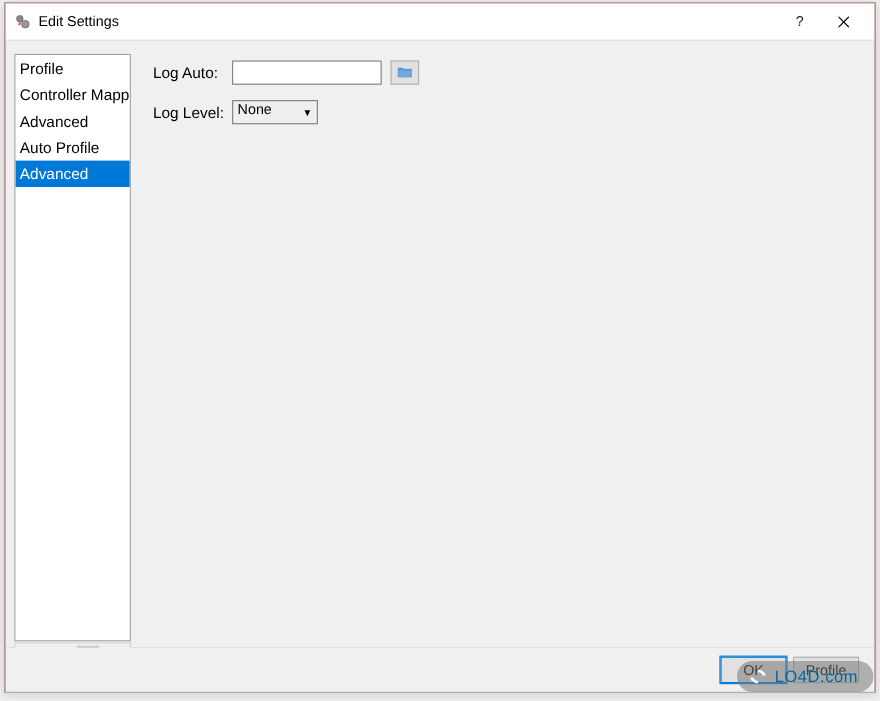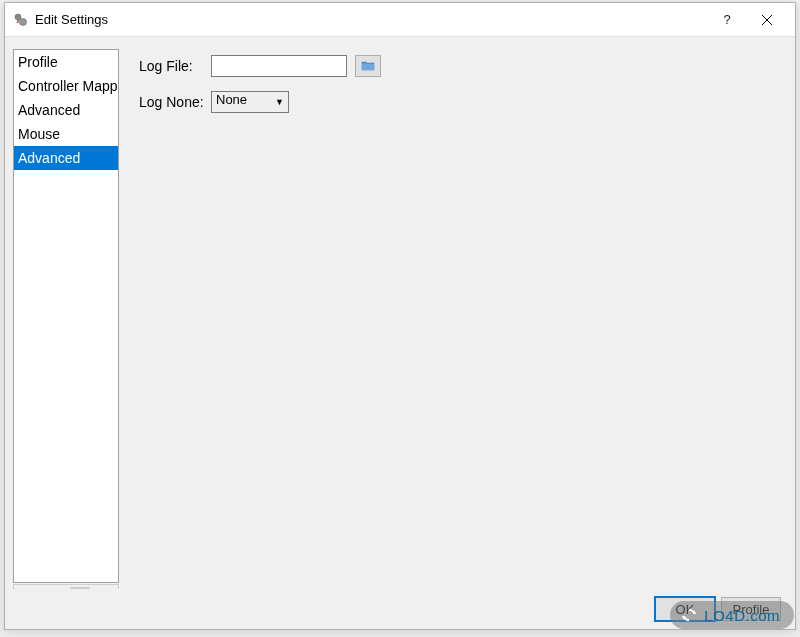--- a/index.html
+++ b/index.html
@@ -248,47 +248,47 @@
       </svg>
     </div>
   </div>
 
   <div class="content">
     <div class="sidebar-wrap">
       <div class="sidebar">
         <div class="sidebar-item">Profile</div>
         <div class="sidebar-item">Controller Mappings</div>
         <div class="sidebar-item">Advanced</div>
-        <div class="sidebar-item">Mouse</div>
+        <div class="sidebar-item">Auto Profile</div>
         <div class="sidebar-item selected">Advanced</div>
       </div>
       <div class="hscroll">
         <button class="hscroll-btn">◄</button>
         <div class="hscroll-track">
           <div class="hscroll-thumb"></div>
         </div>
         <button class="hscroll-btn">►</button>
       </div>
     </div>
 
     <div class="main-panel">
       <div class="form-row">
-        <span class="form-label">Log File:</span>
+        <span class="form-label">Log Auto:</span>
         <input class="text-input" type="text" value="" style="">
         <button class="browse-btn">
           <span>
             <svg width="14" height="11" viewBox="0 0 14 11">
               <path d="M1 2 L5 2 L6 3 L13 3 L13 10 L1 10 Z" fill="#5b9bd5" stroke="#2e75b6" stroke-width="0.5"></path>
               <rect x="1" y="4" width="12" height="6" fill="#6fa8dc"></rect>
             </svg>
           </span>
         </button>
       </div>
       <div class="form-row">
-        <span class="form-label">Log None:</span>
+        <span class="form-label">Log Level:</span>
         <div class="dropdown">
           <span>None</span>
           <span class="dropdown-arrow">▼</span>
         </div>
       </div>
     </div>
   </div>
 
   <div class="footer">
     <button class="dlg-btn default">OK</button>

